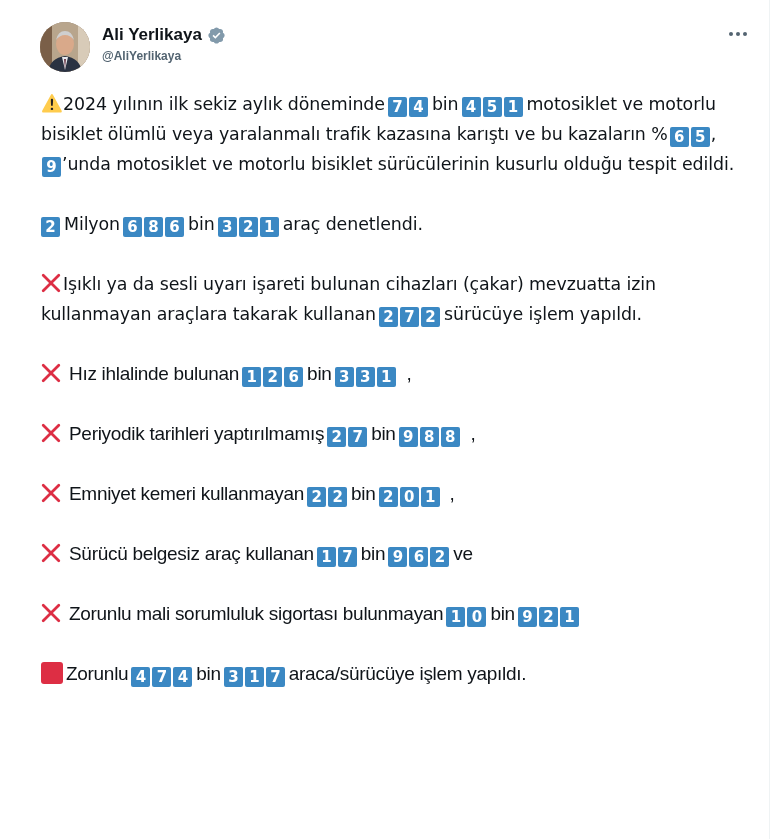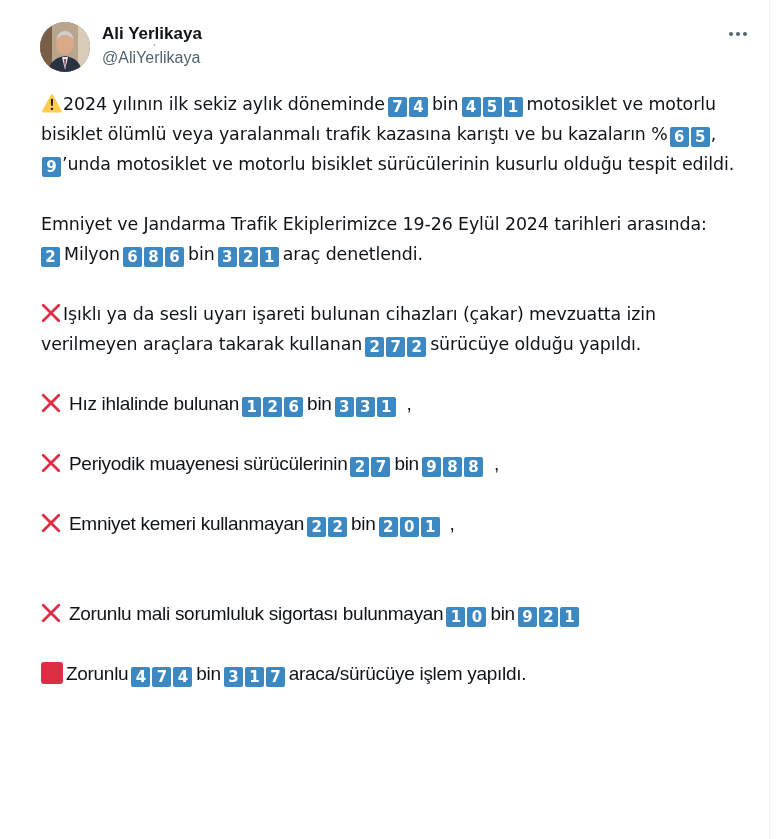--- a/index.html
+++ b/index.html
@@ -2,24 +2,24 @@
 <html><head>
 <meta charset="utf-8">
 <style>
   * { box-sizing: border-box; margin: 0; padding: 0; }
   html, body { width: 784px; height: 839px; background: #ffffff; overflow: hidden; }
   body { font-family: "DejaVu Sans", "Liberation Sans", sans-serif; color: #0f1419; position: relative; }
   .right-border { position: absolute; left: 769px; top: 0; width: 1px; height: 839px; background: #eff3f4; }
   .header { position: absolute; left: 40px; top: 22px; width: 720px; height: 52px; }
   .avatar { position: absolute; left: 0; top: 0; width: 50px; height: 50px; border-radius: 50%; overflow: hidden; background: #8a7a6a; }
   .name-block { position: absolute; left: 62px; top: 2px; }
-  .name-row { display: flex; align-items: center; height: 22px; flex-direction: column; }
+  .name-row { display: flex; align-items: center; height: 22px; }
   .display-name { font-family: "Liberation Sans", sans-serif; font-weight: bold; font-size: 17px; color: #0f1419; }
   .verified { margin-left: 5px; width: 19px; height: 19px; }
-  .handle { font-family: "Liberation Sans", sans-serif; font-size: 16px; color: #536471; margin-top: 3px; }
+  .handle { font-family: "Liberation Sans", sans-serif; font-size: 12px; color: #536471; margin-top: 3px; font-weight: bold; }
   .more { position: absolute; left: 686px; top: 2px; width: 24px; height: 20px; display: flex; align-items: center; justify-content: center; gap: 3px; cursor: pointer; }
   .more span { width: 4px; height: 4px; border-radius: 50%; background: #536471; display: block; }
   .body-text { position: absolute; left: 41px; top: 89px; width: 700px; font-size: 17.4px; line-height: 30px; letter-spacing: -0.1px; }
   .para { min-height: 30px; }
   .gap { height: 30px; }
   .kc { display: inline-block; background: #3b88c3; color: #fff; font-weight: bold; font-size: 15px; width: 19px; height: 20px; line-height: 20px; text-align: center; border-radius: 2px; margin-right: 2px; vertical-align: -2px; font-family: "DejaVu Sans", sans-serif; }
   .keycaps { margin: 0 4px 0 3px; white-space: nowrap; text-decoration: underline; }
   .keycaps .kc:last-child { margin-right: 0; }
   .cond { font-family: "Liberation Sans", sans-serif; font-size: 19px; letter-spacing: -0.3px; }
   .xmark { display: inline-block; width: 20px; height: 20px; vertical-align: -3px; margin-right: 8px; }
@@ -67,58 +67,62 @@
   <div class="para">
     <svg class="warn" viewBox="0 0 36 36">
         <path fill="#ffcc4d" d="M2.65 35C.4 35-.56 33.3.54 31.3L15.86 3.5c1.1-2 2.9-2 4 0L35.2 31.3c1.1 2 .14 3.7-2.11 3.7H2.65z"></path>
         <path fill="#231f20" d="M15.7 28.6c0-1.2.9-2.1 2.2-2.1s2.2.9 2.2 2.1-.9 2.1-2.2 2.1-2.2-.9-2.2-2.1zm.2-16.2c0-1.3.9-2.1 2-2.1s2 .8 2 2.1c0 4-.5 9.7-.5 9.7 0 .9-.7 1.3-1.5 1.3s-1.5-.4-1.5-1.3c0 0-.5-5.7-.5-9.7z"></path>
       </svg><span>2024 yılının ilk sekiz aylık döneminde</span><span class="keycaps"><span class="kc">7</span><span class="kc">4</span></span><span>bin</span><span class="keycaps"><span class="kc">4</span><span class="kc">5</span><span class="kc">1</span></span><span>motosiklet ve motorlu bisiklet ölümlü veya yaralanmalı trafik kazasına karıştı ve bu kazaların %</span><span class="keycaps" style="margin-left:2px;margin-right:1px"><span class="kc">6</span><span class="kc">5</span></span><span>,</span><span class="keycaps" style="margin-left:1px;margin-right:1px"><span class="kc">9</span></span><span>’unda motosiklet ve motorlu bisiklet sürücülerinin kusurlu olduğu tespit edildi.</span>
   </div>
 
   <div class="gap"></div>
 
   <div class="para">
-    <div>Emniyet ve Jandarma Trafik Ekiplerimizce 19-26 Eylül 2024 tarihleri arasında:</div>
     <div><span class="keycaps" style="margin-left:0"><span class="kc">2</span></span><span>Milyon</span><span class="keycaps"><span class="kc">6</span><span class="kc">8</span><span class="kc">6</span></span><span>bin</span><span class="keycaps"><span class="kc">3</span><span class="kc">2</span><span class="kc">1</span></span><span>araç denetlendi.</span></div>
   </div>
 
   <div class="gap"></div>
 
   <div class="para">
     <svg class="xmark xmark-tight" viewBox="0 0 36 36">
         <path fill="#dd2e44" d="M21.53 18L33.77 5.77a2.5 2.5 0 10-3.54-3.54L18 14.47 5.77 2.23a2.5 2.5 0 10-3.54 3.54L14.47 18 2.23 30.23a2.5 2.5 0 103.54 3.54L18 21.53l12.23 12.24a2.5 2.5 0 103.54-3.54L21.53 18z"></path>
-      </svg><span>Işıklı ya da sesli uyarı işareti bulunan cihazları (çakar) mevzuatta izin verilmeyen araçlara takarak kullanan</span><span class="keycaps"><span class="kc">2</span><span class="kc">7</span><span class="kc">2</span></span><span>sürücüye olduğu yapıldı.</span>
+      </svg><span>Işıklı ya da sesli uyarı işareti bulunan cihazları (çakar) mevzuatta izin kullanmayan araçlara takarak kullanan</span><span class="keycaps"><span class="kc">2</span><span class="kc">7</span><span class="kc">2</span></span><span>sürücüye işlem yapıldı.</span>
   </div>
 
   <div class="gap"></div>
 
   <div class="para cond">
     <svg class="xmark" viewBox="0 0 36 36">
         <path fill="#dd2e44" d="M21.53 18L33.77 5.77a2.5 2.5 0 10-3.54-3.54L18 14.47 5.77 2.23a2.5 2.5 0 10-3.54 3.54L14.47 18 2.23 30.23a2.5 2.5 0 103.54 3.54L18 21.53l12.23 12.24a2.5 2.5 0 103.54-3.54L21.53 18z"></path>
       </svg><span>Hız ihlalinde bulunan</span><span class="keycaps"><span class="kc">1</span><span class="kc">2</span><span class="kc">6</span></span><span>bin</span><span class="keycaps" style="margin-right:11px"><span class="kc">3</span><span class="kc">3</span><span class="kc">1</span></span><span>,</span>
   </div>
 
   <div class="gap"></div>
 
   <div class="para cond">
     <svg class="xmark" viewBox="0 0 36 36">
         <path fill="#dd2e44" d="M21.53 18L33.77 5.77a2.5 2.5 0 10-3.54-3.54L18 14.47 5.77 2.23a2.5 2.5 0 10-3.54 3.54L14.47 18 2.23 30.23a2.5 2.5 0 103.54 3.54L18 21.53l12.23 12.24a2.5 2.5 0 103.54-3.54L21.53 18z"></path>
-      </svg><span>Periyodik muayenesi sürücülerinin</span><span class="keycaps"><span class="kc">2</span><span class="kc">7</span></span><span>bin</span><span class="keycaps" style="margin-right:11px"><span class="kc">9</span><span class="kc">8</span><span class="kc">8</span></span><span>,</span>
+      </svg><span>Periyodik tarihleri yaptırılmamış</span><span class="keycaps"><span class="kc">2</span><span class="kc">7</span></span><span>bin</span><span class="keycaps" style="margin-right:11px"><span class="kc">9</span><span class="kc">8</span><span class="kc">8</span></span><span>,</span>
   </div>
 
   <div class="gap"></div>
 
   <div class="para cond">
     <svg class="xmark" viewBox="0 0 36 36">
         <path fill="#dd2e44" d="M21.53 18L33.77 5.77a2.5 2.5 0 10-3.54-3.54L18 14.47 5.77 2.23a2.5 2.5 0 10-3.54 3.54L14.47 18 2.23 30.23a2.5 2.5 0 103.54 3.54L18 21.53l12.23 12.24a2.5 2.5 0 103.54-3.54L21.53 18z"></path>
       </svg><span>Emniyet kemeri kullanmayan</span><span class="keycaps"><span class="kc">2</span><span class="kc">2</span></span><span>bin</span><span class="keycaps" style="margin-right:10px"><span class="kc">2</span><span class="kc">0</span><span class="kc">1</span></span><span>,</span>
   </div>
 
   <div class="gap"></div>
 
+  <div class="para cond">
+    <svg class="xmark" viewBox="0 0 36 36">
+        <path fill="#dd2e44" d="M21.53 18L33.77 5.77a2.5 2.5 0 10-3.54-3.54L18 14.47 5.77 2.23a2.5 2.5 0 10-3.54 3.54L14.47 18 2.23 30.23a2.5 2.5 0 103.54 3.54L18 21.53l12.23 12.24a2.5 2.5 0 103.54-3.54L21.53 18z"></path>
+      </svg><span>Sürücü belgesiz araç kullanan</span><span class="keycaps"><span class="kc">1</span><span class="kc">7</span></span><span>bin</span><span class="keycaps"><span class="kc">9</span><span class="kc">6</span><span class="kc">2</span></span><span>ve</span>
+  </div>
 
   <div class="gap"></div>
 
   <div class="para cond">
     <svg class="xmark" viewBox="0 0 36 36">
         <path fill="#dd2e44" d="M21.53 18L33.77 5.77a2.5 2.5 0 10-3.54-3.54L18 14.47 5.77 2.23a2.5 2.5 0 10-3.54 3.54L14.47 18 2.23 30.23a2.5 2.5 0 103.54 3.54L18 21.53l12.23 12.24a2.5 2.5 0 103.54-3.54L21.53 18z"></path>
       </svg><span>Zorunlu mali sorumluluk sigortası bulunmayan</span><span class="keycaps"><span class="kc">1</span><span class="kc">0</span></span><span>bin</span><span class="keycaps"><span class="kc">9</span><span class="kc">2</span><span class="kc">1</span></span><br>
   </div>
 
   <div class="gap"></div>

